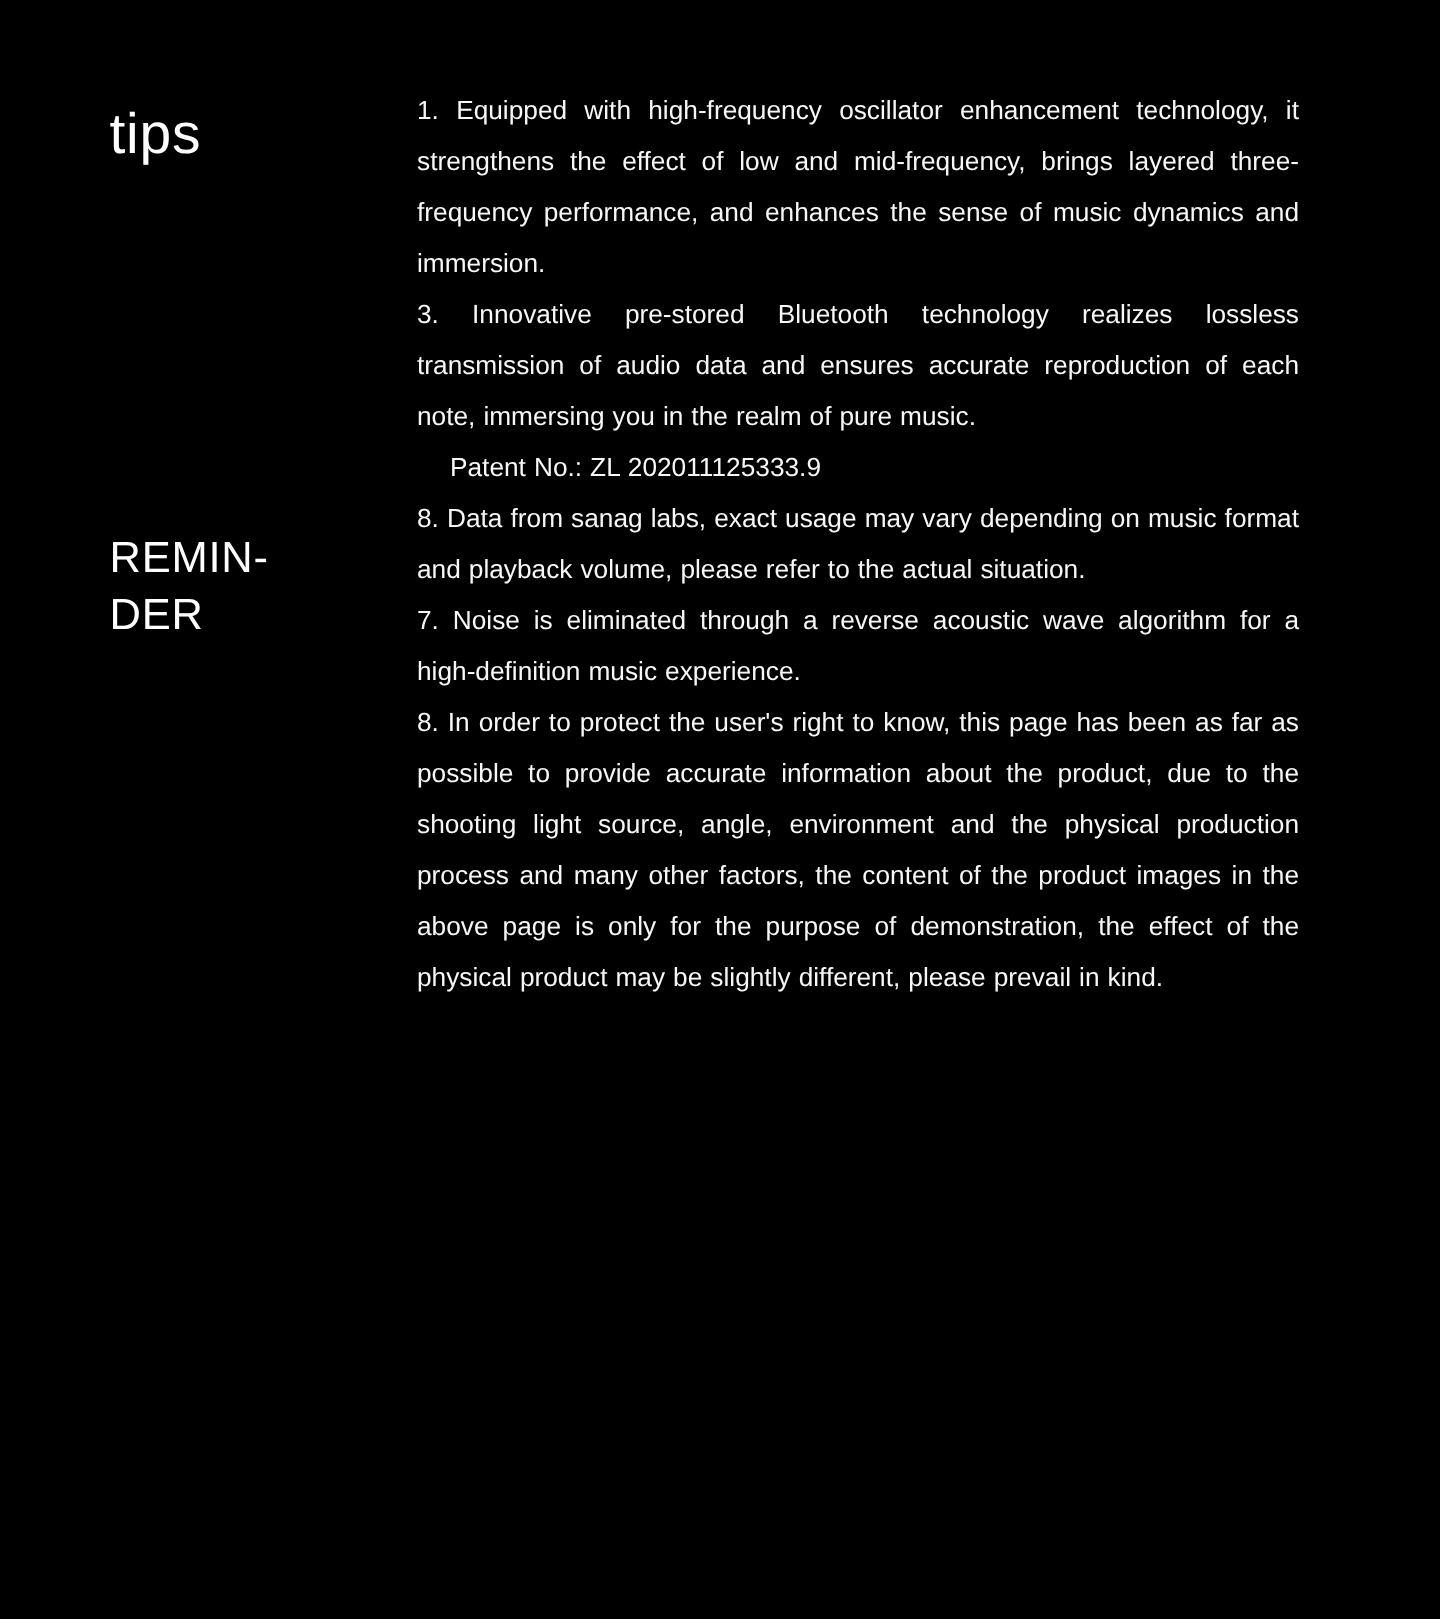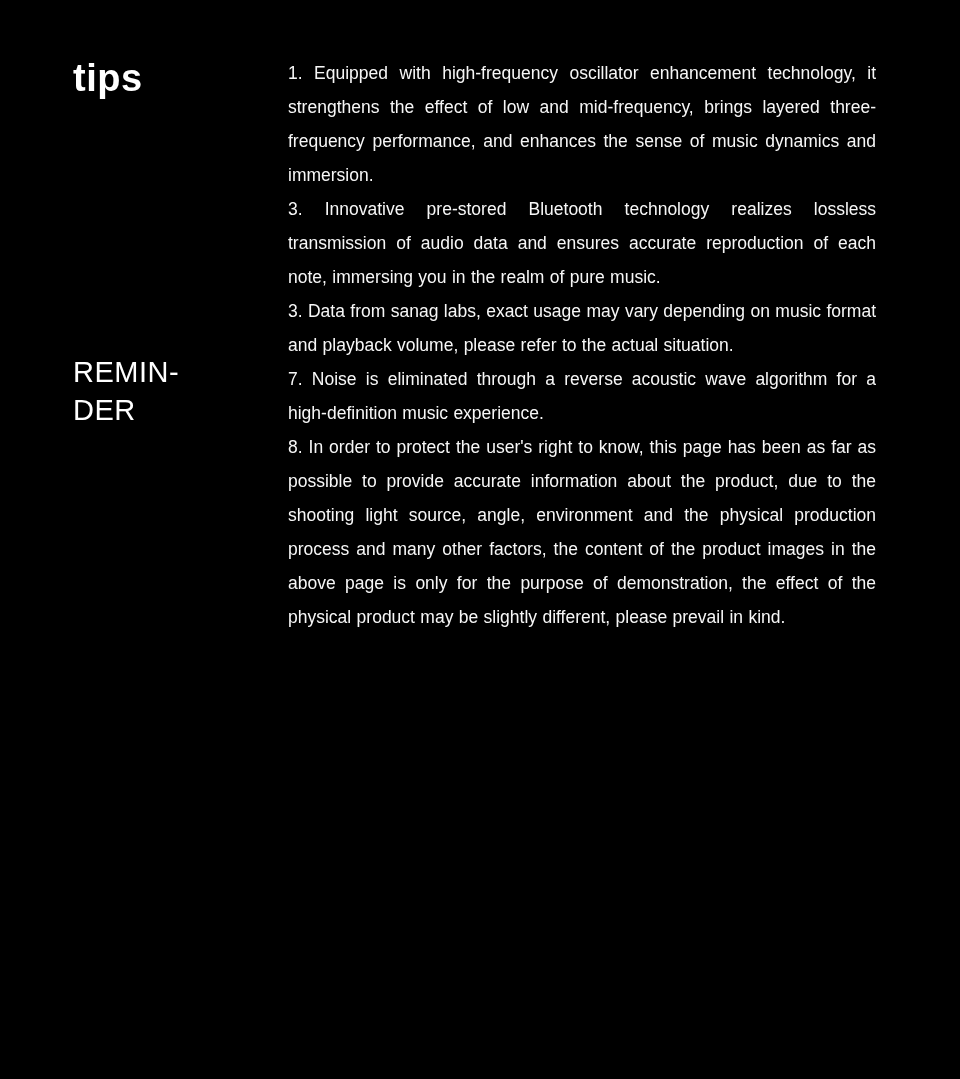--- a/index.html
+++ b/index.html
@@ -11,42 +11,42 @@
     position: relative;
     width: 960px;
     height: 1079px;
     background: #000000;
     overflow: hidden;
     font-family: "Liberation Sans", "DejaVu Sans", sans-serif;
   }
   .tips-heading {
     position: absolute;
     left: 73px;
-    top: 56px;
+    top: 68px;
     margin: 0;
     font-size: 38px;
-    font-weight: 700;
+    font-weight: 400;
     letter-spacing: 0.5px;
     color: #ffffff;
     line-height: 1.2;
   }
   .reminder-heading {
     position: absolute;
     left: 73px;
     top: 353px;
     margin: 0;
     font-size: 29px;
     font-weight: 500;
     letter-spacing: 0.5px;
     color: #ffffff;
     line-height: 38px;
   }
   .tips-list {
     position: absolute;
-    left: 288px;
+    left: 278px;
     top: 56px;
     width: 588px;
     color: #f7f7f7;
   }
   .tip-item {
     margin: 0;
     font-size: 17.5px;
     line-height: 34px;
     text-align: justify;
     word-spacing: 0.5px;
@@ -62,18 +62,19 @@
 <div class="page">
 
   <aside>
     <h1 class="tips-heading">tips</h1>
     <h2 class="reminder-heading"><span>REMIN-</span><br><span>DER</span></h2>
   </aside>
 
   <main class="tips-list" id="tips-list">
       <p class="tip-item">1. Equipped with high-frequency oscillator enhancement technology, it strengthens the effect of low and mid-frequency, brings layered three-frequency performance, and enhances the sense of music dynamics and immersion.</p>
       <p class="tip-item">3. Innovative pre-stored Bluetooth technology realizes lossless transmission of audio data and ensures accurate reproduction of each note, immersing you in the realm of pure music.</p>
-      <p class="tip-item">3. Data from sanag labs, exact usage may vary depending on music format and playback volume, please refer to the actual situation.</p>
+      <p class="tip-item indent">Patent No.: ZL 202011125333.9</p>
+      <p class="tip-item">8. Data from sanag labs, exact usage may vary depending on music format and playback volume, please refer to the actual situation.</p>
       <p class="tip-item">7. Noise is eliminated through a reverse acoustic wave algorithm for a high-definition music experience.</p>
       <p class="tip-item">8. In order to protect the user's right to know, this page has been as far as possible to provide accurate information about the product, due to the shooting light source, angle, environment and the physical production process and many other factors, the content of the product images in the above page is only for the purpose of demonstration, the effect of the physical product may be slightly different, please prevail in kind.</p>
     </main>
 
 </div>
 
 </body></html>

